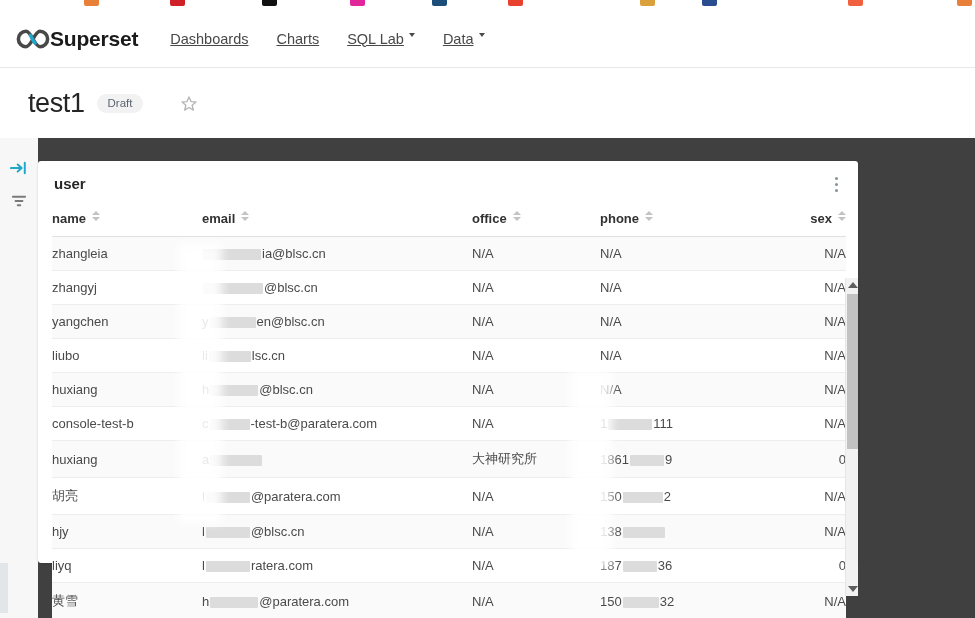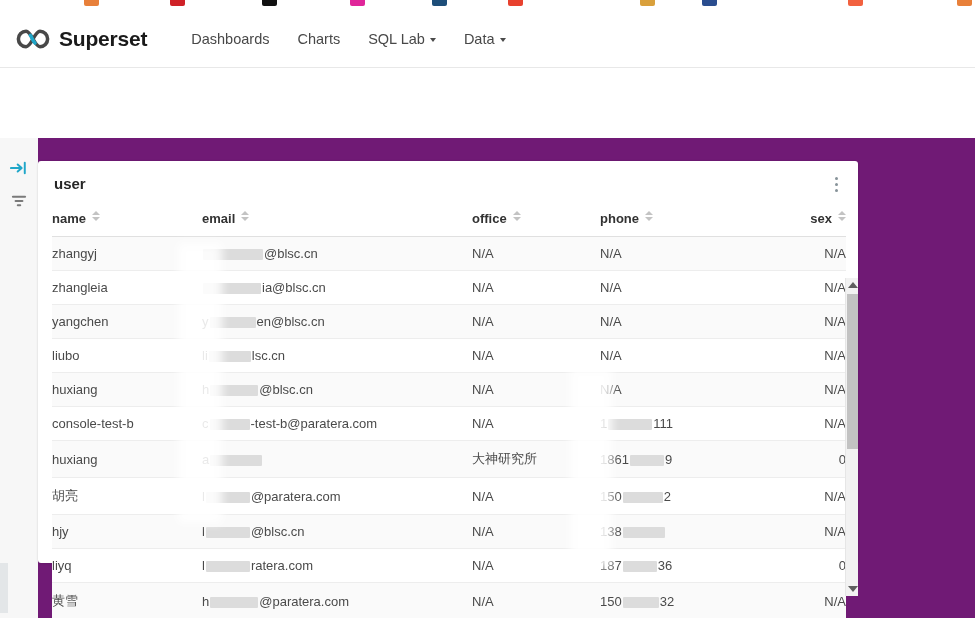--- a/index.html
+++ b/index.html
@@ -17,29 +17,29 @@
     background: #ffffff; overflow: hidden;
   }
   .bm { position: absolute; top: -9px; width: 15px; height: 15px; border-radius: 2px; }
 
   
   .navbar {
     position: absolute; top: 10px; left: 0; width: 975px; height: 58px;
     background: #ffffff; border-bottom: 1px solid #e8e8e8;
     display: flex; align-items: center; padding-left: 16px;
   }
-  .brand { display: flex; align-items: center; gap: 9px; margin-right: 44px; cursor: pointer; }
+  .brand { display: flex; align-items: center; margin-right: 32px; cursor: pointer; }
   .brand-logo { width: 34px; height: 20px; display: block; }
   .brand-text {
     font-size: 21px; font-weight: bold; color: #1a1a1a; letter-spacing: -0.2px;
   }
   .nav-links { display: flex; align-items: center; gap: 28px; }
   .nav-link {
     font-size: 14.5px; color: #484848; cursor: pointer;
-    display: flex; align-items: center; gap: 5px; white-space: nowrap;
+    display: flex; align-items: flex-start; gap: 5px; white-space: nowrap; text-decoration: underline;
   }
   .caret {
     width: 0; height: 0; border-left: 3.5px solid transparent;
     border-right: 3.5px solid transparent; border-top: 4px solid #4a4a4a;
     display: inline-block; margin-top: 2px;
   }
 
   
   .dash-header {
     position: absolute; top: 69px; left: 0; width: 975px; height: 69px;
@@ -51,21 +51,21 @@
   .draft-badge {
     margin-left: 12px; background: #f2f2f2; color: #5a6672;
     font-size: 11.5px; padding: 4px 11px; border-radius: 11px;
     line-height: 1; white-space: nowrap;
   }
   .star-btn { margin-left: 36px; cursor: pointer; line-height: 0; }
 
   
   .page-body {
     position: absolute; top: 138px; left: 0; width: 975px; height: 480px;
-    background: #701a75;
+    background: #404040;
   }
 
   
   .left-rail {
     position: absolute; top: 0; left: 0; width: 38px; height: 480px; background: #f7f7f7;
   }
   .rail-icon { position: absolute; left: 10px; cursor: pointer; line-height: 0; }
   .rail-expand { top: 22px; }
   .rail-filter { top: 55px; }
   .rail-scrollbar {
@@ -201,20 +201,29 @@
         <span>SQL Lab</span>
         <i class="caret"></i>
       </div>
       <div class="nav-link">
         <span>Data</span>
         <i class="caret"></i>
       </div>
     </div>
   </div>
 
+  <div class="dash-header">
+    <span class="dash-title">test1</span>
+    <span class="draft-badge">Draft</span>
+    <span class="star-btn">
+      <svg width="20" height="20" viewBox="0 0 24 24" xmlns="http://www.w3.org/2000/svg">
+        <path d="M12 3.6 L14.4 9.1 L20.3 9.6 L15.8 13.5 L17.2 19.3 L12 16.2 L6.8 19.3 L8.2 13.5 L3.7 9.6 L9.6 9.1 Z" fill="none" stroke="#b7b7b7" stroke-width="1.7" stroke-linejoin="round"></path>
+      </svg>
+    </span>
+  </div>
 
   <div class="page-body">
 
     <div class="left-rail">
       <span class="rail-icon rail-expand">
         <svg width="18" height="16" viewBox="0 0 20 18" xmlns="http://www.w3.org/2000/svg">
           <path d="M1 9 H12" stroke="#20a7c9" stroke-width="2.4" stroke-linecap="round"></path>
           <path d="M8.5 5 L13 9 L8.5 13" fill="none" stroke="#20a7c9" stroke-width="2.2" stroke-linecap="round" stroke-linejoin="round"></path>
           <path d="M16.5 3 V15" stroke="#20a7c9" stroke-width="2.2" stroke-linecap="round"></path>
         </svg>
@@ -285,29 +294,29 @@
                   <span class="sorter">
                       <i class="up"></i>
                       <i class="down"></i>
                     </span>
                 </span>
               </th>
             </tr>
           </thead>
           <tbody id="tbody">
               <tr>
+                <td class="c-name">zhangleia</td>
+                <td class="c-email"><span class="redact" style="width: 58px;"></span>ia@blsc.cn</td>
+                <td class="c-office na">N/A</td>
+                <td class="c-phone na">N/A</td>
+                <td class="c-sex num na">N/A</td>
+              </tr>
+              <tr>
                 <td class="c-name">zhangyj</td>
                 <td class="c-email"><span class="redact" style="width: 60px;"></span>@blsc.cn</td>
-                <td class="c-office na">N/A</td>
-                <td class="c-phone na">N/A</td>
-                <td class="c-sex num na">N/A</td>
-              </tr>
-              <tr>
-                <td class="c-name">zhangleia</td>
-                <td class="c-email"><span class="redact" style="width: 58px;"></span>ia@blsc.cn</td>
                 <td class="c-office na">N/A</td>
                 <td class="c-phone na">N/A</td>
                 <td class="c-sex num na">N/A</td>
               </tr>
               <tr>
                 <td class="c-name">yangchen</td>
                 <td class="c-email">y<span class="redact" style="width: 46px;"></span>en@blsc.cn</td>
                 <td class="c-office na">N/A</td>
                 <td class="c-phone na">N/A</td>
                 <td class="c-sex num na">N/A</td>

